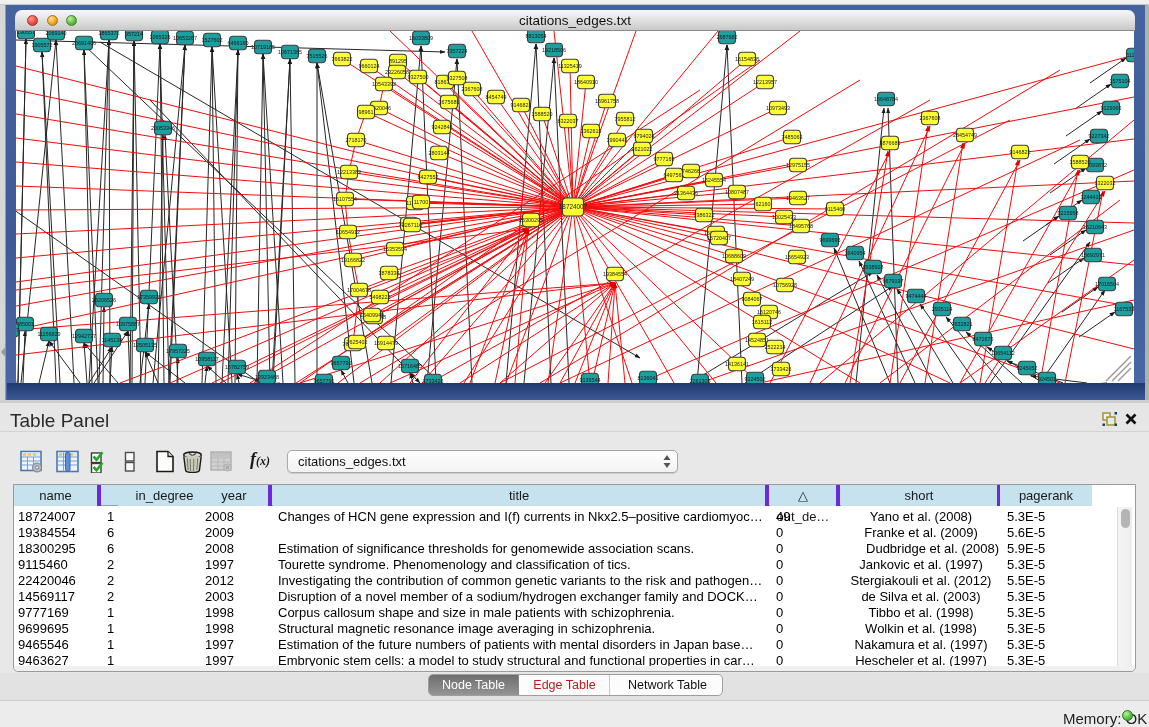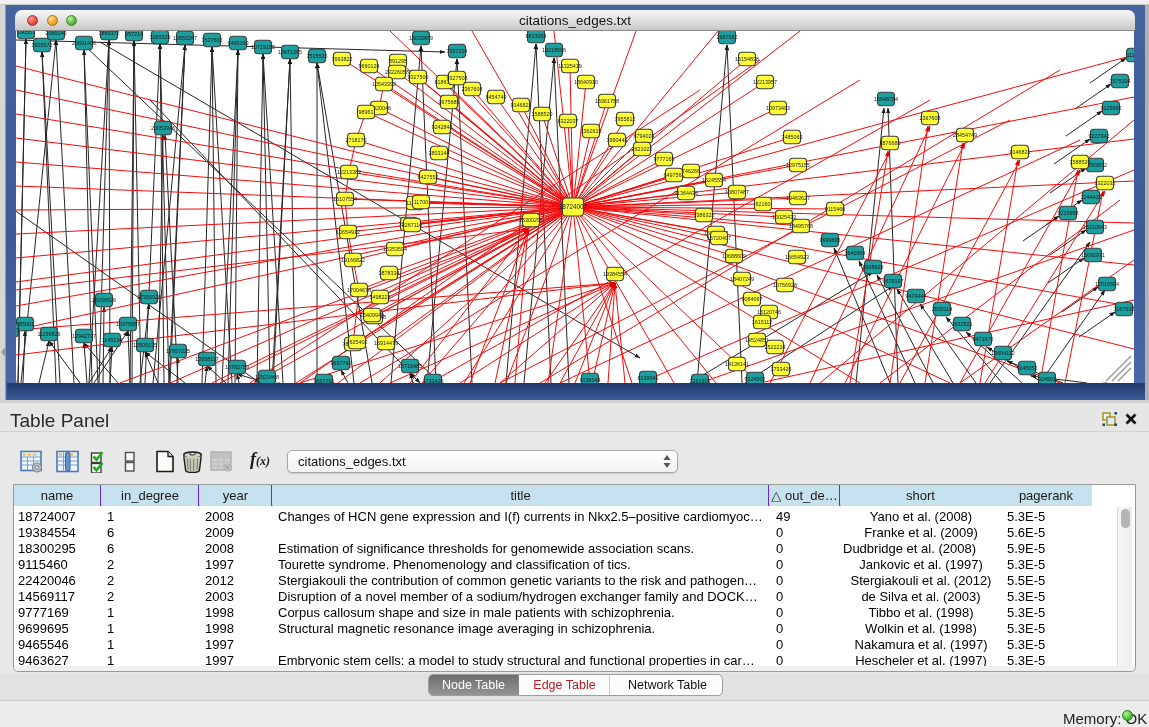--- a/index.html
+++ b/index.html
@@ -1,18 +1,18 @@
 <!DOCTYPE html>
 <html><head><meta charset="utf-8"><style>
 *{margin:0;padding:0;box-sizing:border-box}
 body{width:1149px;height:727px;position:relative;overflow:hidden;font-family:"Liberation Sans",sans-serif;background:#e8e8e8}
 .abs{position:absolute}
 .trow{position:absolute;left:0;width:1117px;height:16px;font-size:13px;color:#000}
 .trow span{position:absolute;top:1px;white-space:nowrap}
-.hcell{position:absolute;top:0;height:21px;line-height:21px;text-align:center;font-size:13px;color:#1a1a1a;border-right:1px solid #6d28d9;background:#c6e2ef}
+.hcell{position:absolute;top:0;height:21px;line-height:21px;text-align:center;font-size:13px;color:#1a1a1a;border-right:4px solid #6d28d9;background:#c6e2ef}
 </style></head><body>
 
 <div class="abs" style="left:0;top:0;width:1149px;height:5px;background:#f0f0f0;border-bottom:1px solid #c8c8c8"></div>
 
 <div class="abs" style="left:0;top:5px;width:1149px;height:395px;background:linear-gradient(180deg,#44639f 0%,#3c5a96 60%,#4a69a6 100%)"></div>
 
 <div class="abs" style="left:0;top:5px;width:6px;height:395px;background:#d6d6d6;border-right:1px solid #9a9a9a"></div>
 
 <div class="abs" style="left:1145px;top:5px;width:4px;height:395px;background:#b0b0b0"></div>
 
@@ -671,21 +671,21 @@
 <div class="abs" style="left:298px;top:454px;font-size:13px;color:#111">citations_edges.txt</div>
 <svg class="abs" style="left:662px;top:454px" width="10" height="15" viewBox="0 0 10 15">
     <path d="M5 1L8.5 6H1.5z" fill="#555"></path>
     <path d="M5 14L1.5 9h7z" fill="#555"></path>
   </svg>
 
 <div class="abs" style="left:13px;top:484px;width:1123px;height:188px;background:#fff;border:1px solid #9a9a9a;border-radius:0 0 5px 5px"></div>
 
 <div class="abs" style="left:14px;top:485px;width:1078px;height:21px;background:#c6e2ef;border-bottom:1px solid #7fa8bc">
 <div class="hcell" style="left:0;width:87px">name</div>
-<div class="hcell" style="left:88px;width:97px">in_degree</div>
+<div class="hcell" style="left:104px;width:97px">in_degree</div>
 <div class="hcell" style="left:186px;width:72px">year</div>
 <div class="hcell" style="left:259px;width:496px">title</div>
 <div class="hcell" style="left:756px;width:70px">△ out_de…</div>
 <div class="hcell" style="left:827px;width:160px">short</div>
 <div class="hcell" style="left:986px;width:92px;border-right:none">pagerank</div>
 </div>
 <div class="trow" style="top:508px">
 <span style="left:18px">18724007</span>
     <span style="left:107px">1</span>
     <span style="left:205px">2008</span>
@@ -701,37 +701,37 @@
     <span style="left:776px">0</span>
 <span style="left:843px;width:156px;text-align:center">Franke et al. (2009)</span>
     <span style="left:1007px">5.6E-5</span>
 </div>
 <div class="trow" style="top:540px">
 <span style="left:18px">18300295</span>
     <span style="left:107px">6</span>
     <span style="left:205px">2008</span>
 <span style="left:278px">Estimation of significance thresholds for genomewide association scans.</span>
     <span style="left:776px">0</span>
-<span style="left:843px;width:156px;text-align:left">Dudbridge et al. (2008)</span>
+<span style="left:843px;width:156px;text-align:right">Dudbridge et al. (2008)</span>
     <span style="left:1007px">5.9E-5</span>
 </div>
 <div class="trow" style="top:556px">
 <span style="left:18px">9115460</span>
     <span style="left:107px">2</span>
     <span style="left:205px">1997</span>
 <span style="left:278px">Tourette syndrome. Phenomenology and classification of tics.</span>
     <span style="left:776px">0</span>
 <span style="left:843px;width:156px;text-align:center">Jankovic et al. (1997)</span>
     <span style="left:1007px">5.3E-5</span>
 </div>
 <div class="trow" style="top:572px">
 <span style="left:18px">22420046</span>
     <span style="left:107px">2</span>
     <span style="left:205px">2012</span>
-<span style="left:278px">Stergiakouli the contribution of common genetic variants to the risk and pathogen…</span>
+<span style="left:278px">Investigating the contribution of common genetic variants to the risk and pathogen…</span>
     <span style="left:776px">0</span>
 <span style="left:843px;width:156px;text-align:center">Stergiakouli et al. (2012)</span>
     <span style="left:1007px">5.5E-5</span>
 </div>
 <div class="trow" style="top:588px">
 <span style="left:18px">14569117</span>
     <span style="left:107px">2</span>
     <span style="left:205px">2003</span>
 <span style="left:278px">Disruption of a novel member of a sodium/hydrogen exchanger family and DOCK…</span>
     <span style="left:776px">0</span>
@@ -753,20 +753,21 @@
     <span style="left:205px">1998</span>
 <span style="left:278px">Structural magnetic resonance image averaging in schizophrenia.</span>
     <span style="left:776px">0</span>
 <span style="left:843px;width:156px;text-align:center">Wolkin et al. (1998)</span>
     <span style="left:1007px">5.3E-5</span>
 </div>
 <div class="trow" style="top:636px">
 <span style="left:18px">9465546</span>
     <span style="left:107px">1</span>
     <span style="left:205px">1997</span>
+<span style="left:278px">Estimation of the future numbers of patients with mental disorders in Japan base…</span>
     <span style="left:776px">0</span>
 <span style="left:843px;width:156px;text-align:center">Nakamura et al. (1997)</span>
     <span style="left:1007px">5.3E-5</span>
 </div>
 <div class="trow" style="top:652px">
 <span style="left:18px">9463627</span>
     <span style="left:107px">1</span>
     <span style="left:205px">1997</span>
 <span style="left:278px">Embryonic stem cells: a model to study structural and functional properties in car…</span>
     <span style="left:776px">0</span>

